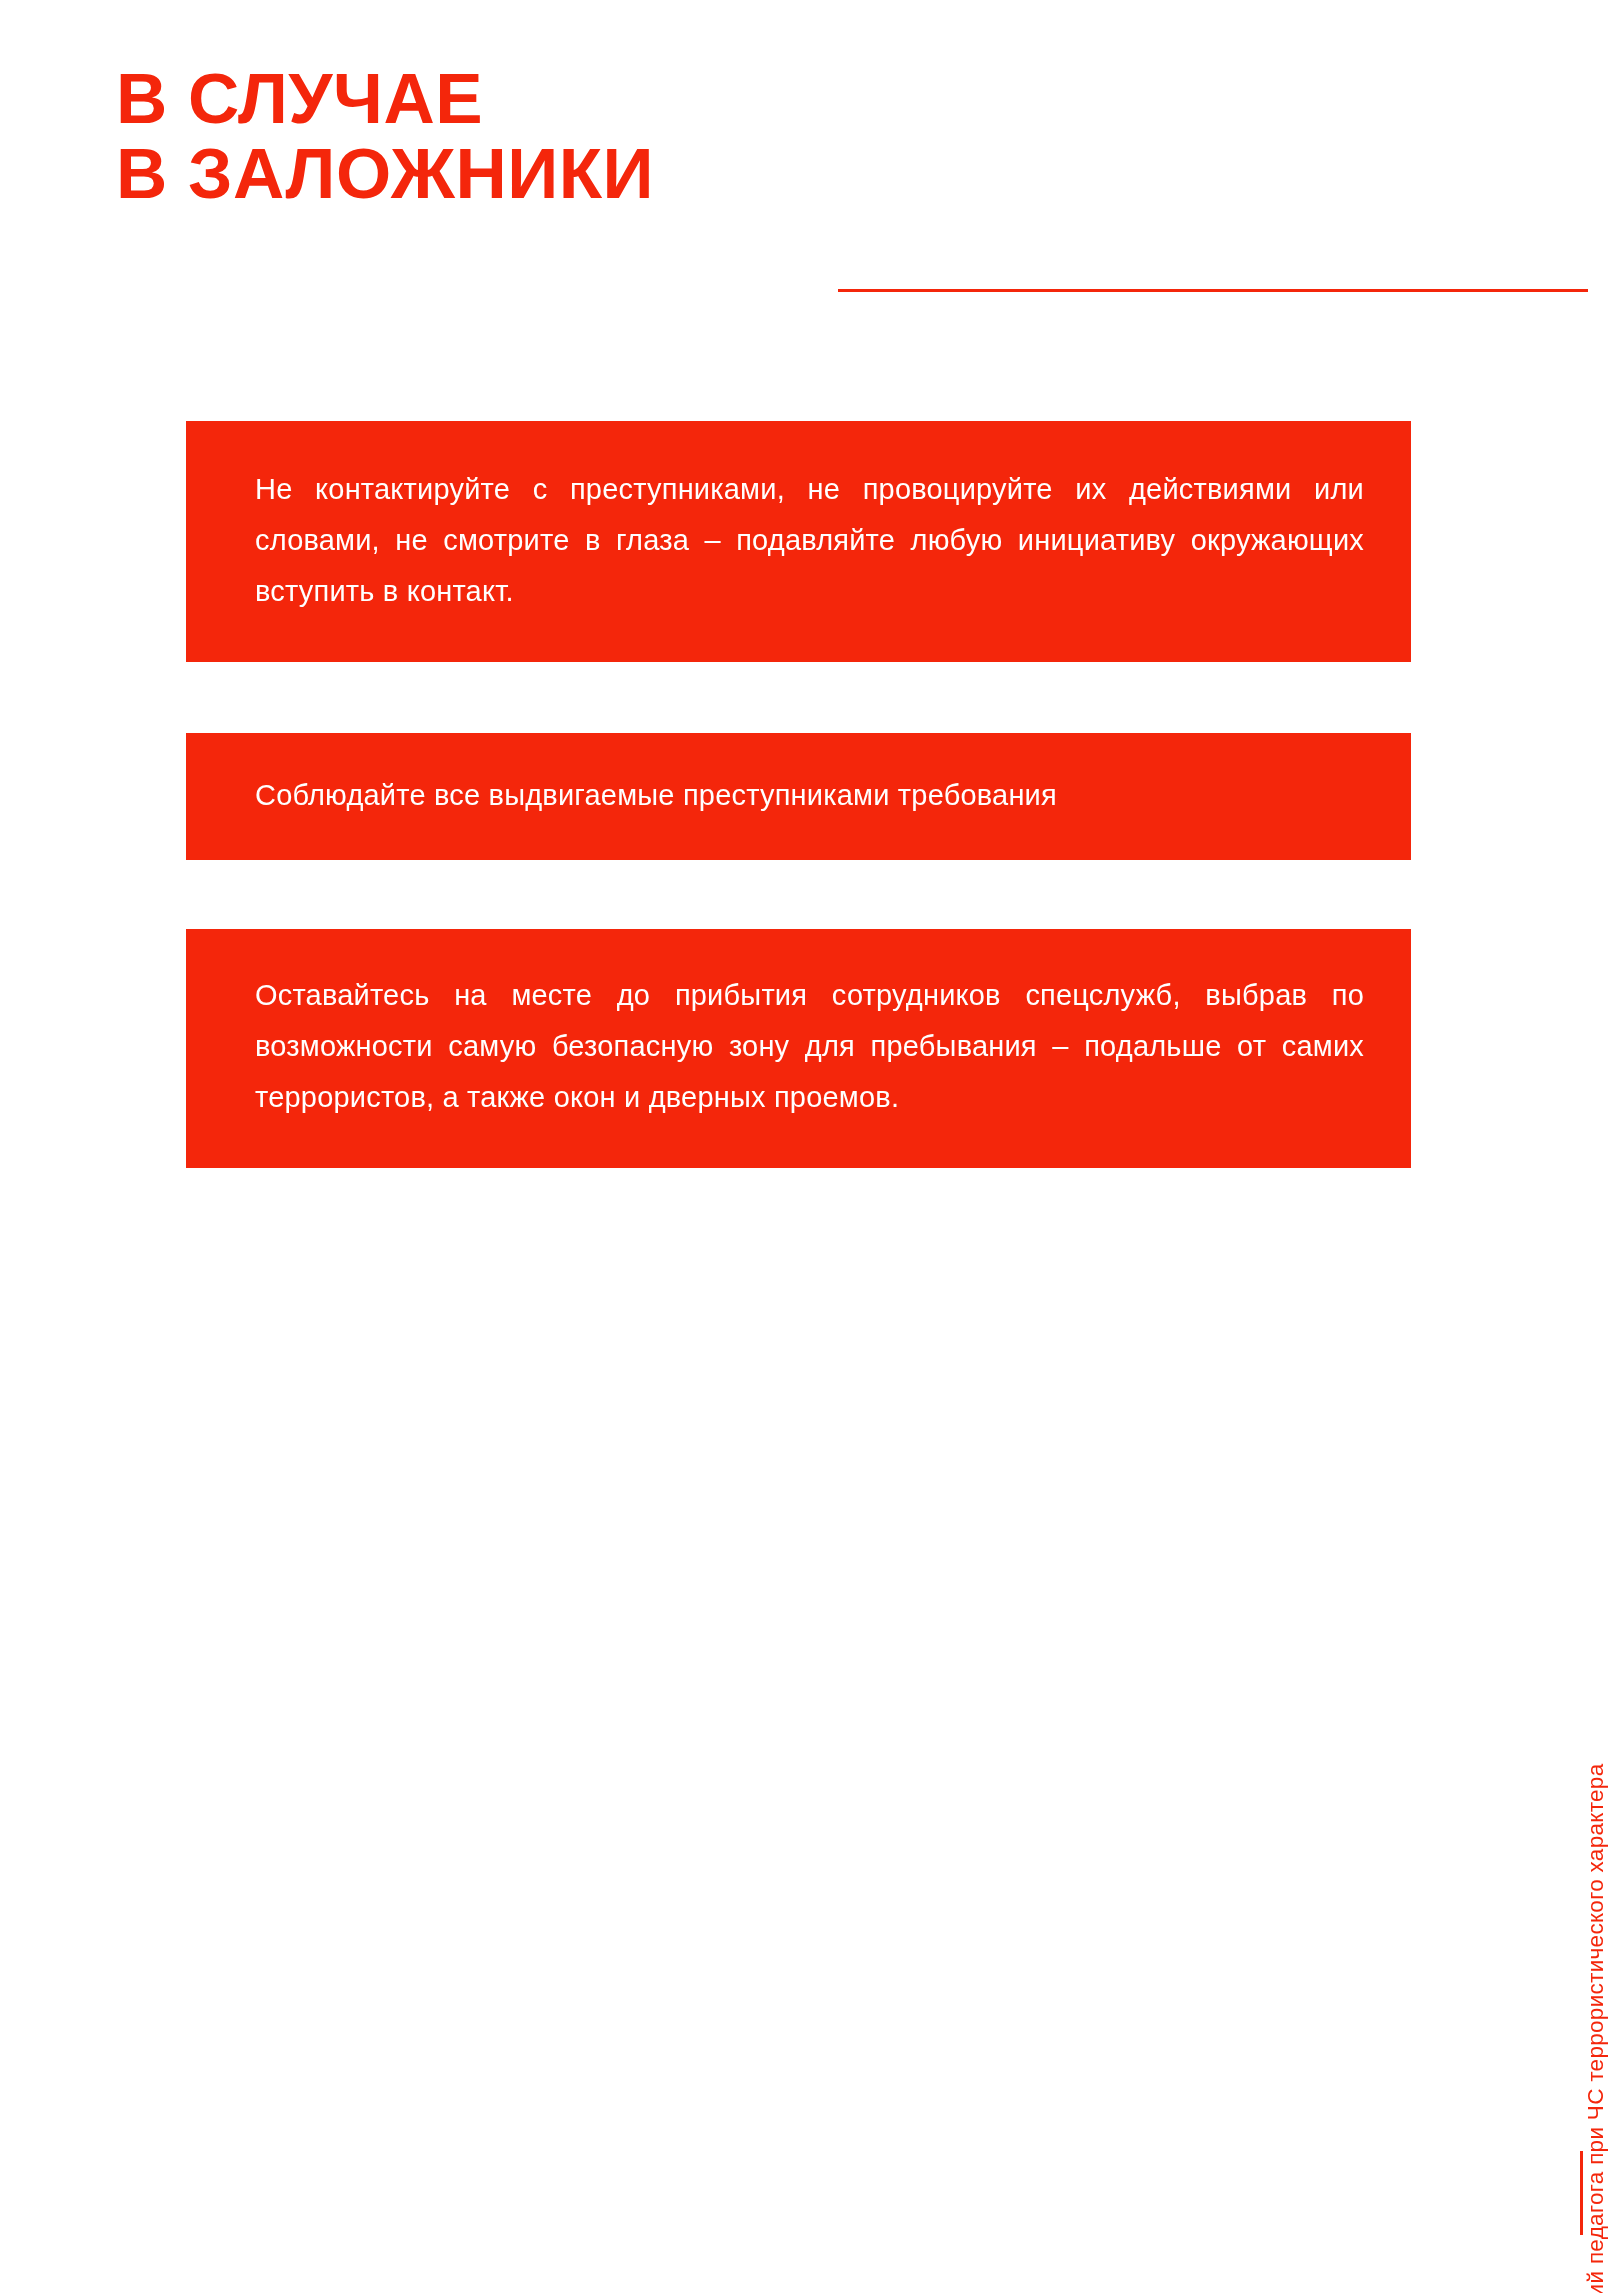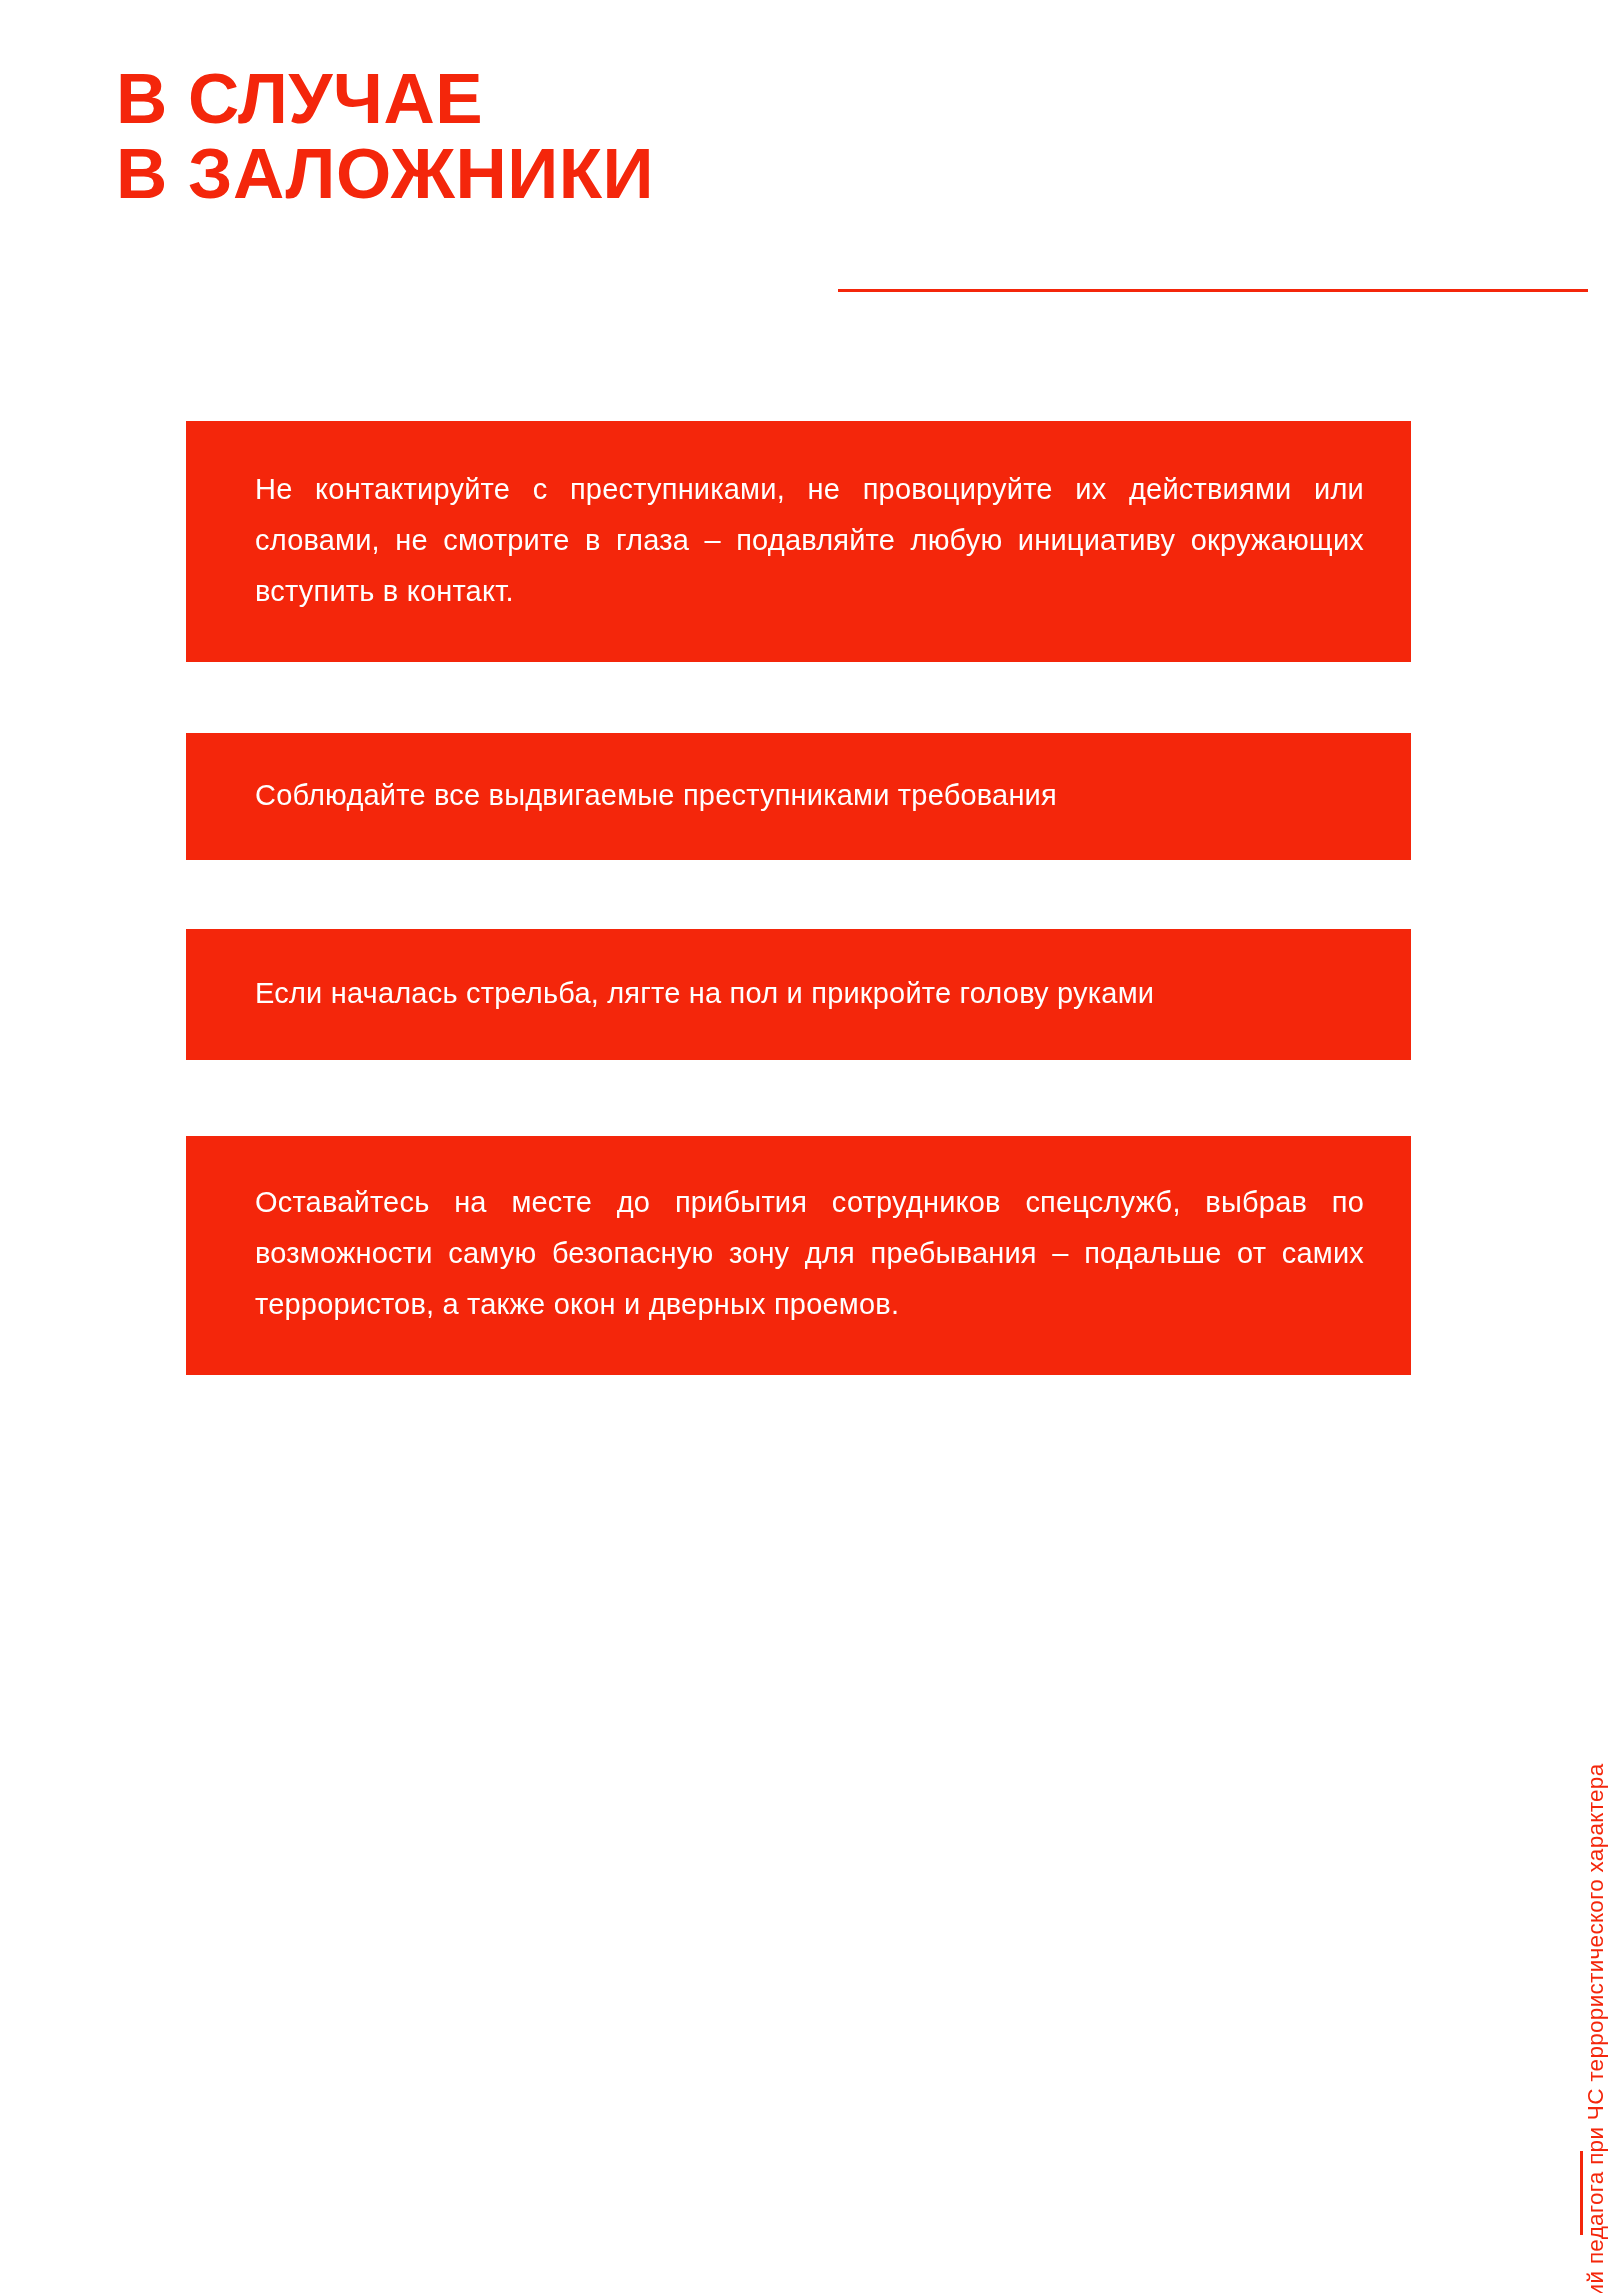--- a/index.html
+++ b/index.html
@@ -113,23 +113,20 @@
 
     <div class="card card-1">
       <p>Не контактируйте с преступниками, не провоцируйте их действиями или словами, не смотрите в глаза – подавляйте любую инициативу окружающих вступить в контакт.</p>
     </div>
 
     <div class="card card-2">
       <p>Соблюдайте все выдвигаемые преступниками требования</p>
     </div>
 
 
-    <div class="card card-4">
-      <p>Если началась стрельба, лягте на пол и прикройте голову руками</p>
-    </div>
 
     <div class="card card-5">
       <p>Оставайтесь на месте до прибытия сотрудников спецслужб, выбрав по возможности самую безопасную зону для пребывания – подальше от самих террористов, а также окон и дверных проемов.</p>
     </div>
 
   </div>
 
   <div class="side-caption">Алгоритм действий педагога при ЧС террористического характера</div>
   <div class="side-rule"></div>
 

